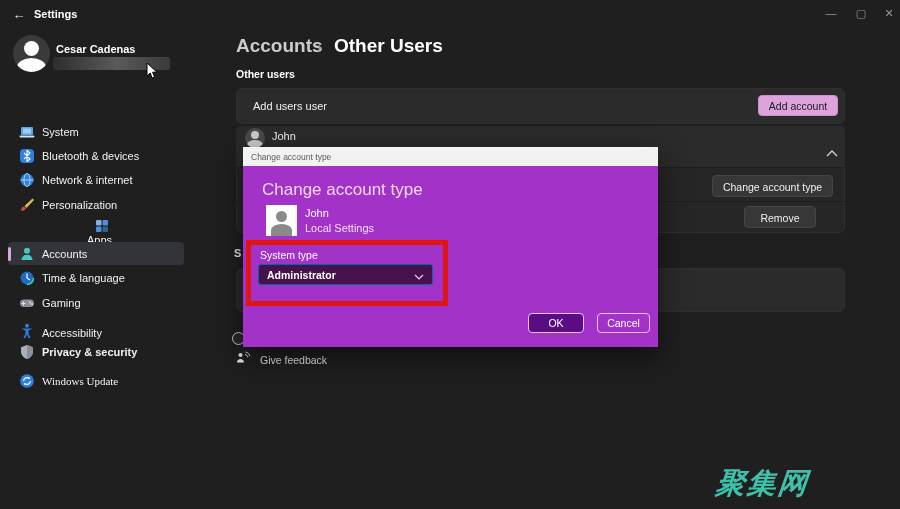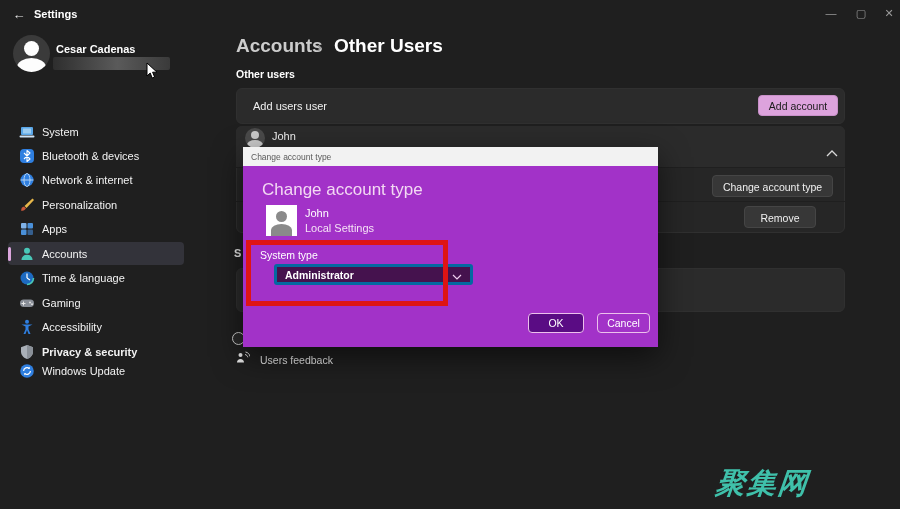--- a/index.html
+++ b/index.html
@@ -68,21 +68,21 @@
   .dialog-body { left:243px; top:166px; width:415px; height:181px; background:#a232c8; }
   .dialog-heading { left:262px; top:180px; color:#f3d9f3; font-size:17px; }
   .dlg-avatar { left:266px; top:205px; width:31px; height:31px; background:#ffffff; overflow:hidden; }
   .dlg-avatar .head { position:absolute; left:10px; top:6px; width:11px; height:11px; border-radius:50%; background:#8a8a8a; }
   .dlg-avatar .body { position:absolute; left:5px; top:19px; width:21px; height:12px; border-radius:50% 50% 0 0; background:#8a8a8a; }
   .dlg-user-name { left:305px; top:207px; color:#ffffff; font-size:11px; }
   .dlg-user-type { left:305px; top:222px; color:#f5e2f5; font-size:11px; }
 
   .red-box { left:246px; top:240px; width:202px; height:66px; border:5px solid #df1414; }
   .field-label { left:260px; top:249px; color:#ffffff; font-size:10.5px; }
-  .dropdown { left:274px; top:264px; width:199px; height:21px; background:#45124e; border:3px solid #0369a1; border-radius:3px; display:flex; align-items:center; justify-content:space-between; }
+  .dropdown { left:258px; top:264px; width:175px; height:21px; background:#45124e; border:1px solid #0369a1; border-radius:3px; display:flex; align-items:center; justify-content:space-between; }
   .dropdown-value { margin-left:8px; color:#ffffff; font-size:10.5px; font-weight:bold; }
   .dropdown-chevron { margin-right:8px; }
 
   .btn-ok { left:528px; top:313px; width:56px; height:20px; background:#5a0c84; border:1.5px solid #ecc0ec; border-radius:4px; color:#ffffff; font-size:10.5px; text-align:center; line-height:18px; }
   .btn-cancel { left:597px; top:313px; width:53px; height:20px; background:#a232c8; border:1.5px solid #ecc0ec; border-radius:4px; color:#ffffff; font-size:10.5px; text-align:center; line-height:18px; }
 
   
   .watermark { left:716px; top:464px; color:#3fc0aa; font-size:29px; font-weight:bold; font-style:italic; transform:skewX(-6deg); letter-spacing:2px; font-family:"DejaVu Sans",sans-serif; }
   .cursor { left:146px; top:62px; }
 </style>
@@ -128,21 +128,21 @@
         </svg></span>
     <span class="slabel">Network &amp; internet</span>
   </div>
   <div class="abs side-item" style="top:193px;">
     <span class="sicon"><svg width="16" height="16" viewBox="0 0 16 16">
           <path d="M13.5 1.5l1.5 1.5-7.5 8-2-2z" fill="#e8b84a"></path>
           <path d="M5 9.5l2 2-1.5 1.5c-.8.8-2.5 1-3.5.5.6-.9.2-2 1-3z" fill="#c9573a"></path>
         </svg></span>
     <span class="slabel">Personalization</span>
   </div>
-  <div class="abs side-item" style="top:217.5px;">
+  <div class="abs side-item" style="top:217.5px;flex-direction:column;">
     <span class="sicon"><svg width="16" height="16" viewBox="0 0 16 16">
           <rect x="2" y="2" width="5.5" height="5.5" rx="1" fill="#7fb2e8"></rect>
           <rect x="8.5" y="2" width="5.5" height="5.5" rx="1" fill="#4a90d9"></rect>
           <rect x="2" y="8.5" width="5.5" height="5.5" rx="1" fill="#4a90d9"></rect>
           <rect x="8.5" y="8.5" width="5.5" height="5.5" rx="1" fill="#355f8e"></rect>
         </svg></span>
     <span class="slabel">Apps</span>
   </div>
   <div class="abs side-item selected" style="top:242px;">
     <span class="sicon"><svg width="16" height="16" viewBox="0 0 16 16">
@@ -162,35 +162,35 @@
   </div>
   <div class="abs side-item" style="top:291px;">
     <span class="sicon"><svg width="16" height="16" viewBox="0 0 16 16">
           <rect x="1" y="4.5" width="14" height="7.5" rx="3.7" fill="#8a8f98"></rect>
           <path d="M4.5 6.5v4M2.5 8.5h4" stroke="#e8e8e8" stroke-width="1"></path>
           <circle cx="11" cy="7.5" r=".9" fill="#e8e8e8"></circle>
           <circle cx="13" cy="9.2" r=".9" fill="#e8e8e8"></circle>
         </svg></span>
     <span class="slabel">Gaming</span>
   </div>
-  <div class="abs side-item" style="top:315.5px;">
+  <div class="abs side-item" style="top:315.5px;align-items:flex-end;">
     <span class="sicon"><svg width="16" height="16" viewBox="0 0 16 16">
           <circle cx="8" cy="2.8" r="2" fill="#2f7fe0"></circle>
           <path d="M2.5 5.5h11L9.5 7.5v3l2 4.5h-2L8 11l-1.5 4h-2l2-4.5v-3z" fill="#2f7fe0"></path>
         </svg></span>
     <span class="slabel">Accessibility</span>
   </div>
   <div class="abs side-item" style="top:340px;font-weight:bold;">
     <span class="sicon"><svg width="16" height="16" viewBox="0 0 16 16">
           <path d="M8 1l6 2.2v4.3c0 4-2.8 6.3-6 7.5-3.2-1.2-6-3.5-6-7.5V3.2z" fill="#aab0b8"></path>
           <path d="M8 1l6 2.2v4.3c0 4-2.8 6.3-6 7.5z" fill="#8a9098"></path>
         </svg></span>
     <span class="slabel">Privacy &amp; security</span>
   </div>
-  <div class="abs side-item" style="top:359px;">
+  <div class="abs side-item" style="top:369px;font-family:Liberation Serif, serif;">
     <span class="sicon"><svg width="16" height="16" viewBox="0 0 16 16">
           <circle cx="8" cy="8" r="6.8" fill="#2f7fe0"></circle>
           <path d="M4.6 8a3.4 3.4 0 0 1 5.8-2.4" fill="none" stroke="#fff" stroke-width="1.2"></path>
           <path d="M10.8 3.8v2h-2z" fill="#fff"></path>
           <path d="M11.4 8a3.4 3.4 0 0 1-5.8 2.4" fill="none" stroke="#fff" stroke-width="1.2"></path>
           <path d="M5.2 12.2v-2h2z" fill="#fff"></path>
         </svg></span>
     <span class="slabel">Windows Update</span>
   </div>
 
@@ -222,21 +222,21 @@
   <div class="abs clipped-s">S</div>
   <div class="abs card hidden-card"></div>
   <div class="abs partial-circle"></div>
 
   <div class="abs feedback-row">
     <span><svg width="14" height="14" viewBox="0 0 14 14">
           <circle cx="4.5" cy="4" r="2" fill="#e8e8e8"></circle>
           <path d="M1 11.5c0-2.2 1.6-3.5 3.5-3.5S8 9.3 8 11.5z" fill="#e8e8e8"></path>
           <path d="M9 3.5c1.5.3 2.5 1.3 2.8 2.8M9.5 1c2.5.5 4 2 4.5 4.5" fill="none" stroke="#e8e8e8" stroke-width="1"></path>
         </svg></span>
-    <span class="feedback-label">Users feedback</span>
+    <span class="feedback-label">Give feedback</span>
   </div>
 
   <div class="abs dialog"></div>
   <div class="abs dialog-titlebar"></div>
   <div class="abs dialog-titlebar-text">Change account type</div>
   <div class="abs dialog-body"></div>
   <div class="abs dialog-heading">Change account type</div>
   <div class="abs dlg-avatar">
       <div class="head"></div>
       <div class="body"></div>

